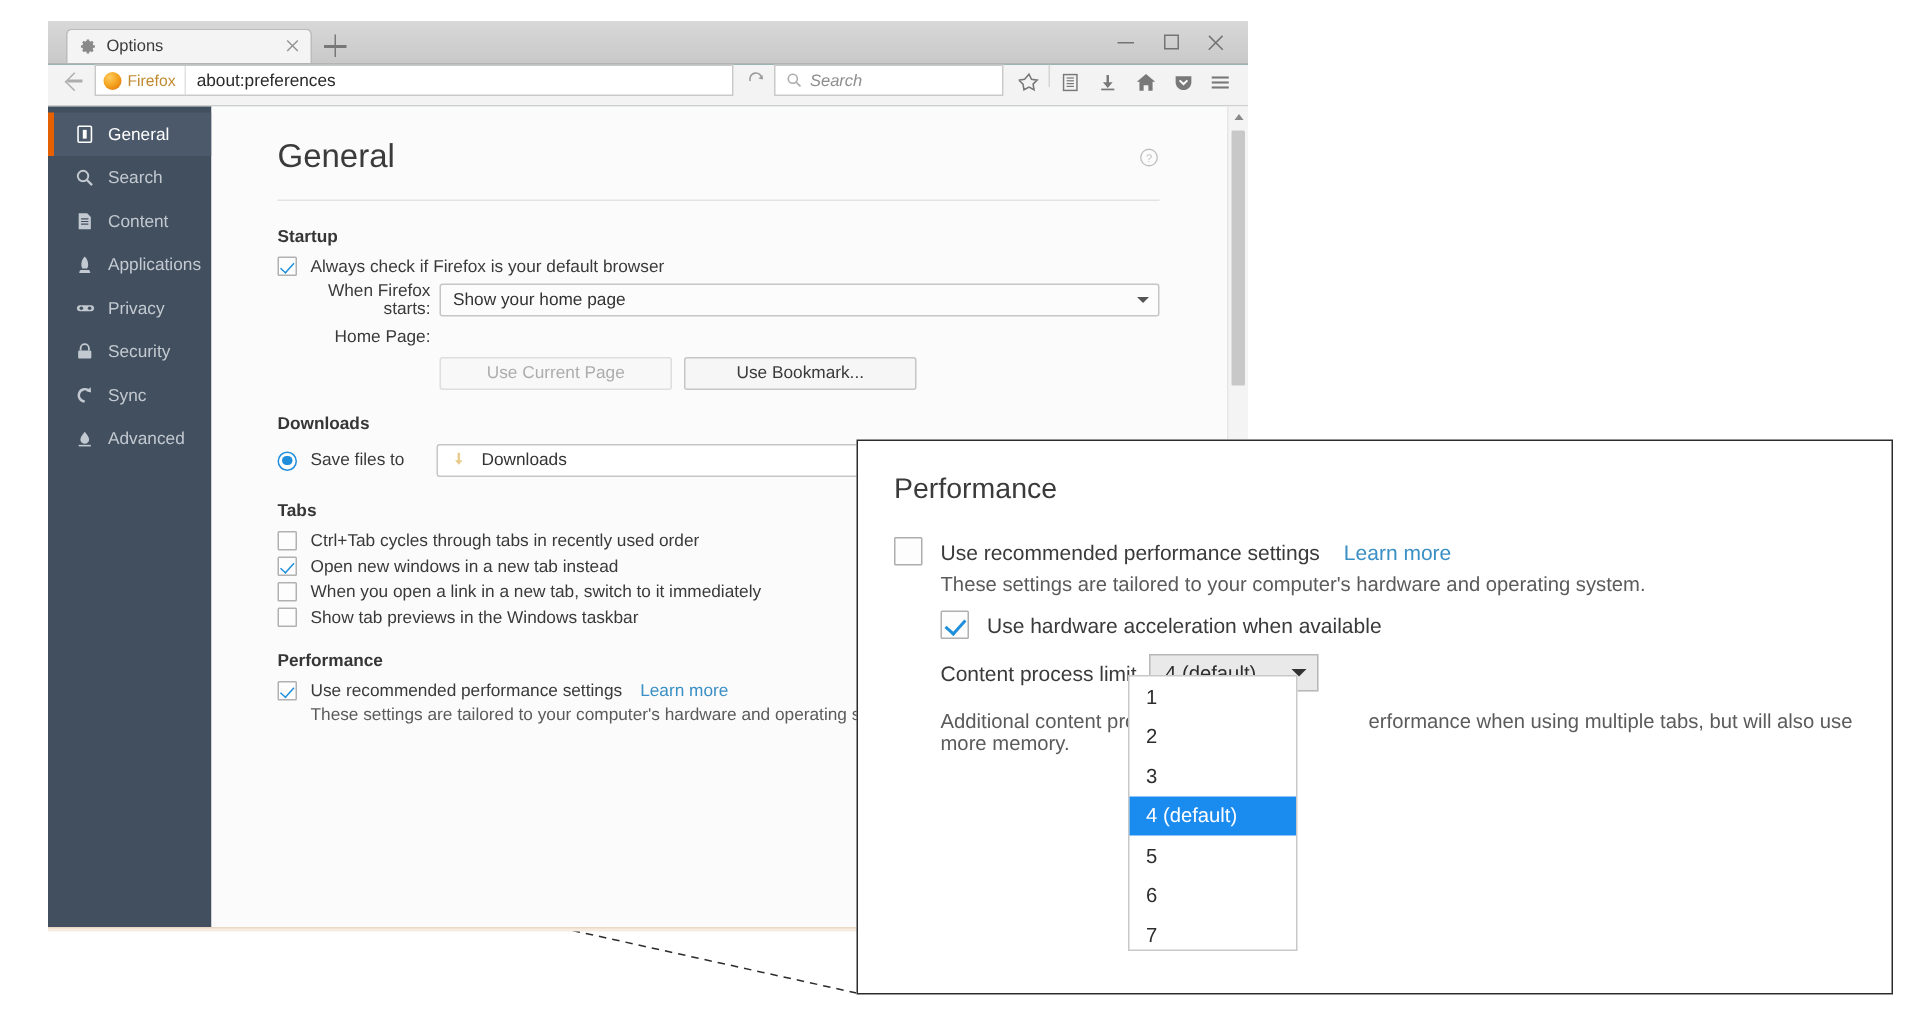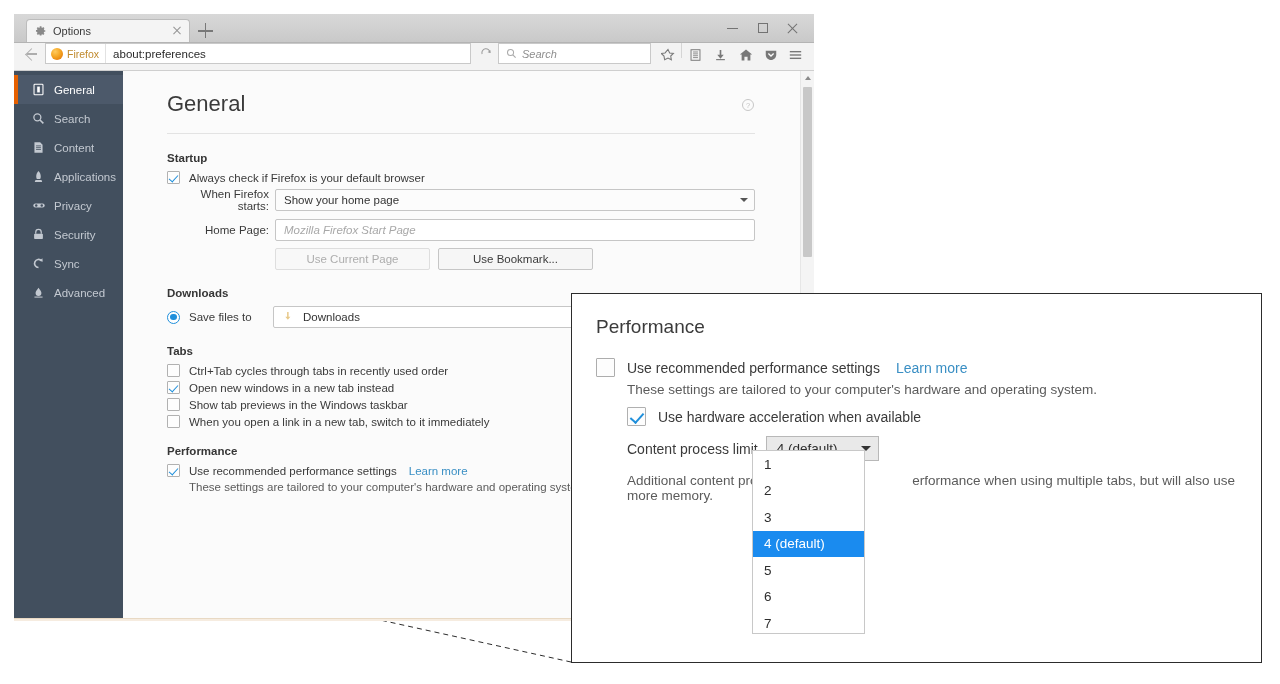--- a/index.html
+++ b/index.html
@@ -6,21 +6,21 @@
   body{
     width:1280px;height:684px;
     background:#ffffff;
     font-family:"Liberation Sans", sans-serif;
     overflow:hidden;
     position:relative;
   }
 
   
   #browser-window{
-    position:absolute;left:14px;top:14px;width:800px;height:525px;
+    position:absolute;left:32px;top:14px;width:800px;height:525px;
     background:#0f766e;
     box-shadow:0 0 0 0 transparent;
   }
 
   
   .tabstrip{
     position:relative;height:28px;
     background:linear-gradient(#d8d8d8,#c9c9c9);
     border-bottom:1px solid #b4b4b4;
   }
@@ -442,21 +442,20 @@
           <div class="form-row">
             <span class="form-lbl">When Firefox starts:</span>
             <span class="select" style="width:480px;">
               <span>Show your home page</span>
               <span class="caret"></span>
             </span>
           </div>
 
           <div class="form-row">
             <span class="form-lbl">Home Page:</span>
-            <span class="textinput" style="width:480px;">Mozilla Firefox Start Page</span>
           </div>
 
           <div class="btn-row">
             <span class="btn btn-wide disabled">Use Current Page</span>
             <span class="btn btn-wide">Use Bookmark...</span>
           </div>
         </div>
 
         <div class="grp">
           <div class="grp-title">Downloads</div>
@@ -479,25 +478,25 @@
           <div class="row">
             <span class="cb"></span>
             <span class="lbl">Ctrl+Tab cycles through tabs in recently used order</span>
           </div>
           <div class="row">
             <span class="cb checked"></span>
             <span class="lbl">Open new windows in a new tab instead</span>
           </div>
           <div class="row">
             <span class="cb"></span>
-            <span class="lbl">Show tab previews in the Windows taskbar</span>
+            <span class="lbl">When you open a link in a new tab, switch to it immediately</span>
           </div>
           <div class="row">
             <span class="cb"></span>
-            <span class="lbl">When you open a link in a new tab, switch to it immediately</span>
+            <span class="lbl">Show tab previews in the Windows taskbar</span>
           </div>
         </div>
 
         <div class="grp">
           <div class="grp-title">Performance</div>
           <div class="row">
             <span class="cb checked"></span>
             <span class="lbl">Use recommended performance settings</span>
             <span class="lnk">Learn more</span>
           </div>

